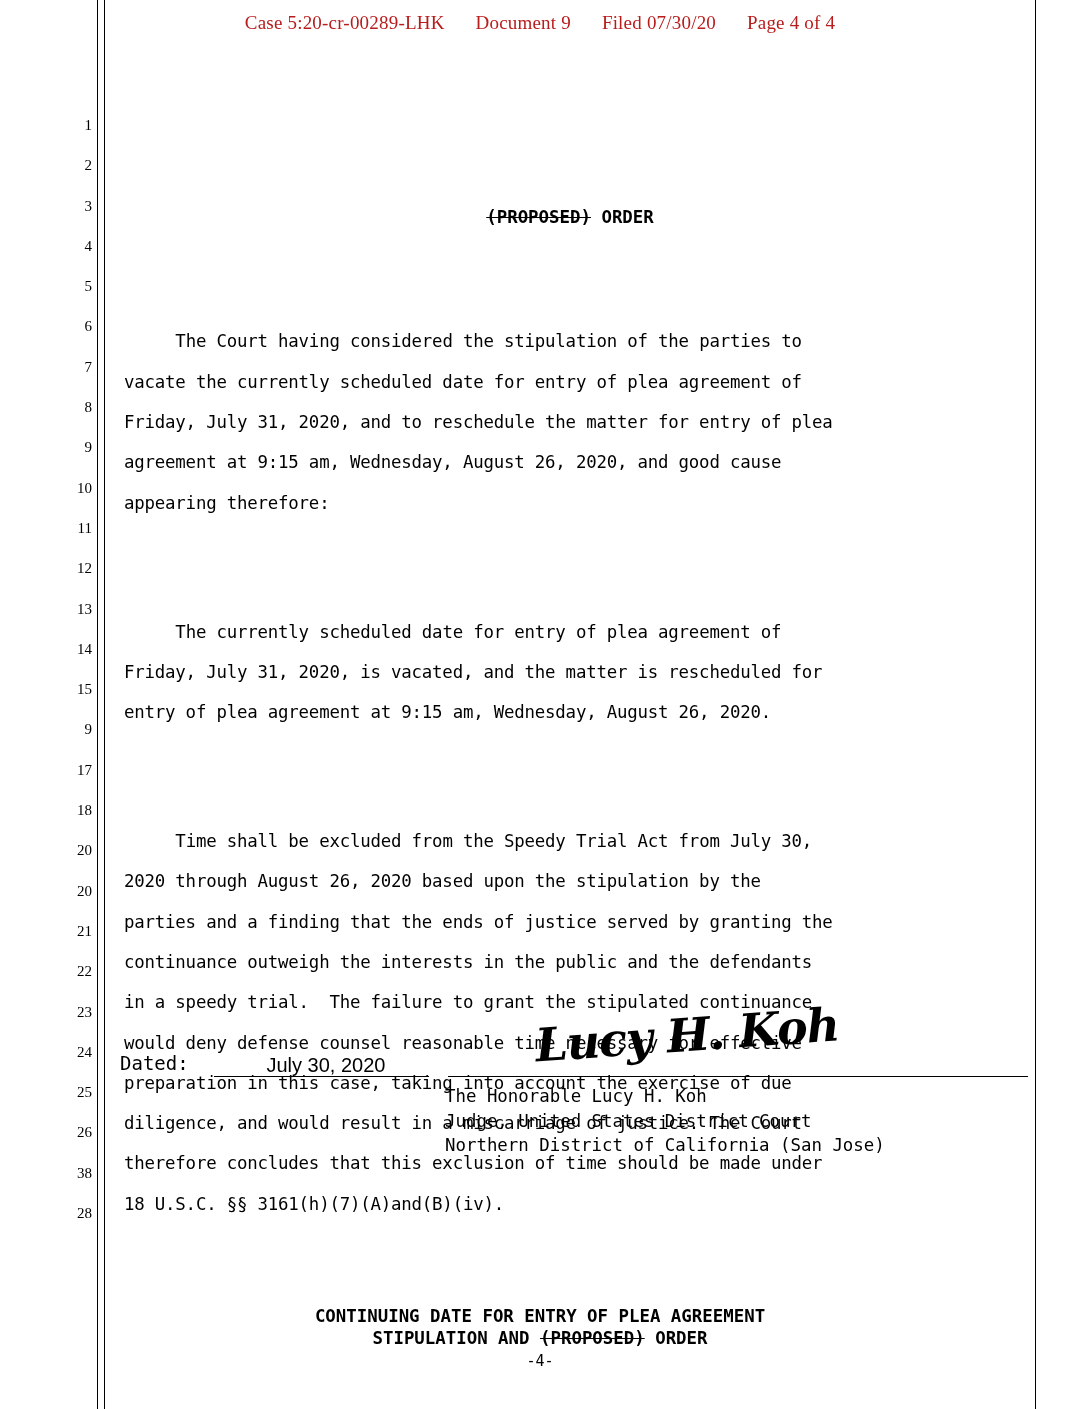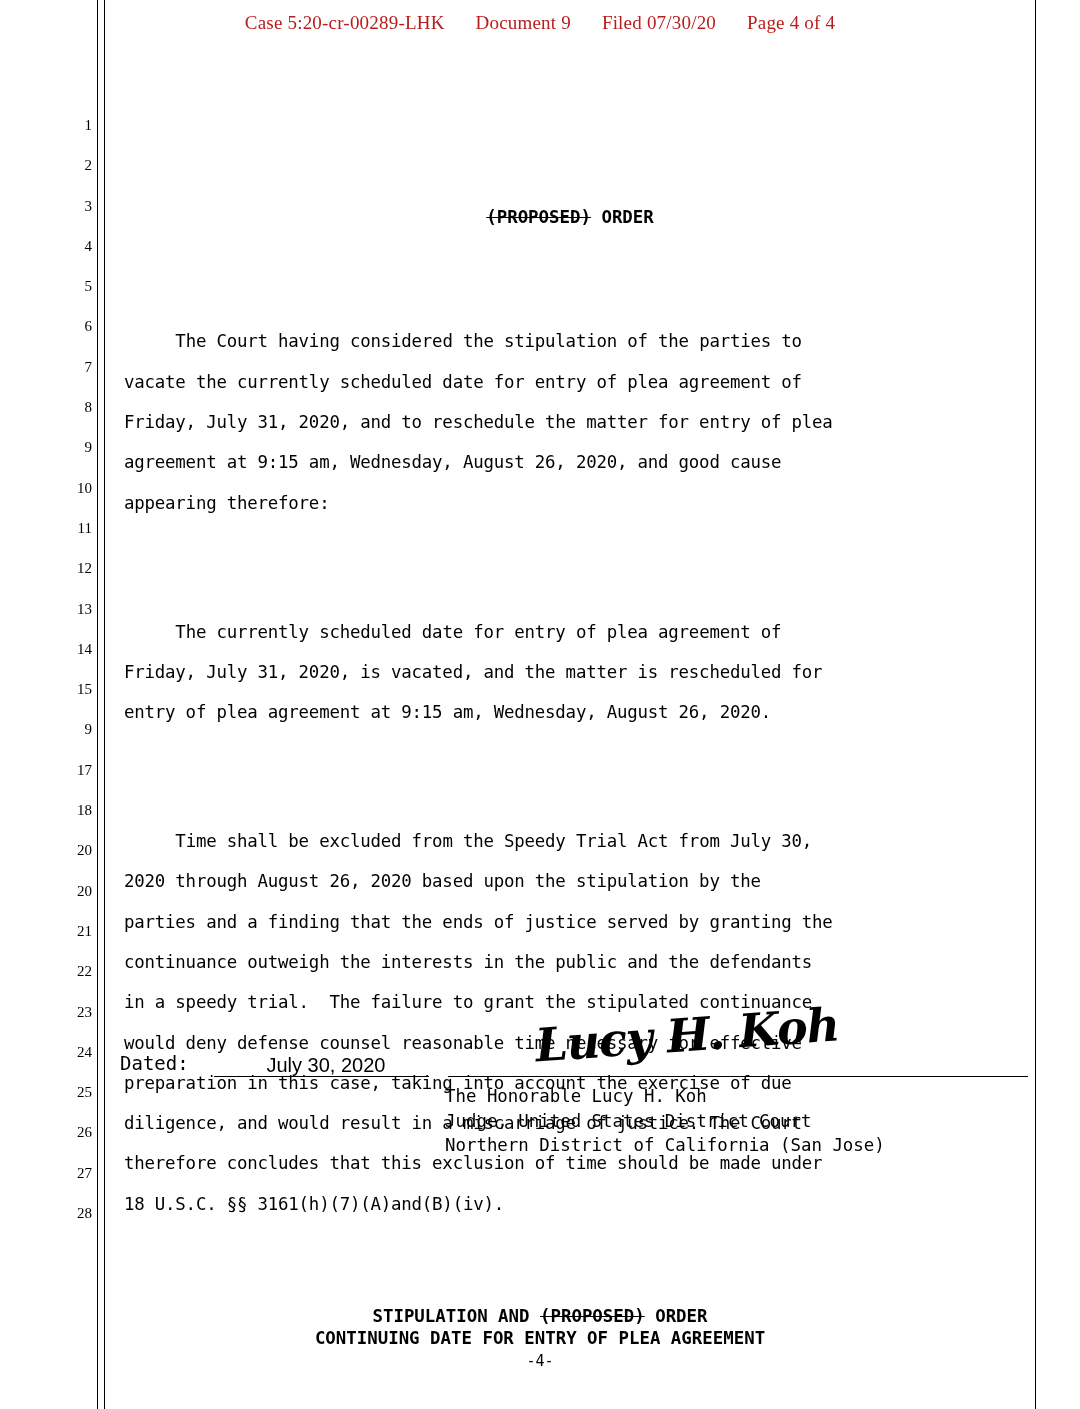--- a/index.html
+++ b/index.html
@@ -200,21 +200,21 @@
   <div>17</div>
   <div>18</div>
   <div>20</div>
   <div>20</div>
   <div>21</div>
   <div>22</div>
   <div>23</div>
   <div>24</div>
   <div>25</div>
   <div>26</div>
-  <div>27</div>
+  <div>38</div>
   <div>28</div>
 </div>
 
 <div class="content">
   <div class="center-line"><span class="strike">(PROPOSED)</span><span> ORDER</span></div>
   <div class="para">     The Court having considered the stipulation of the parties to
 vacate the currently scheduled date for entry of plea agreement of
 Friday, July 31, 2020, and to reschedule the matter for entry of plea
 agreement at 9:15 am, Wednesday, August 26, 2020, and good cause
 appearing therefore:</div>
@@ -242,16 +242,16 @@
     <span class="date-rule"></span>
     <span class="sig-rule"></span>
     <span class="signature">Lucy H. Koh</span>
     <span class="judge-lines"><span>The Honorable Lucy H. Koh</span>
 <span>Judge, United States District Court</span>
 <span>Northern District of California (San Jose)</span></span>
   </div>
 </div>
 
 <div class="footer">
+  <div>CONTINUING DATE FOR ENTRY OF PLEA AGREEMENT</div>
   <div><span>STIPULATION AND </span><span class="strike">(PROPOSED)</span><span> ORDER</span></div>
-  <div>CONTINUING DATE FOR ENTRY OF PLEA AGREEMENT</div>
   <div class="pagenum">-4-</div>
 </div>
 
 </body></html>

